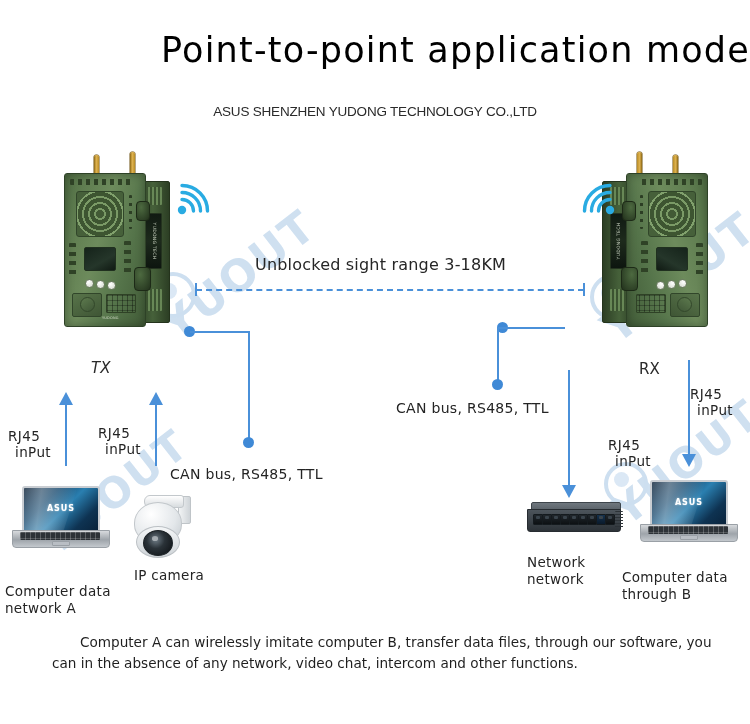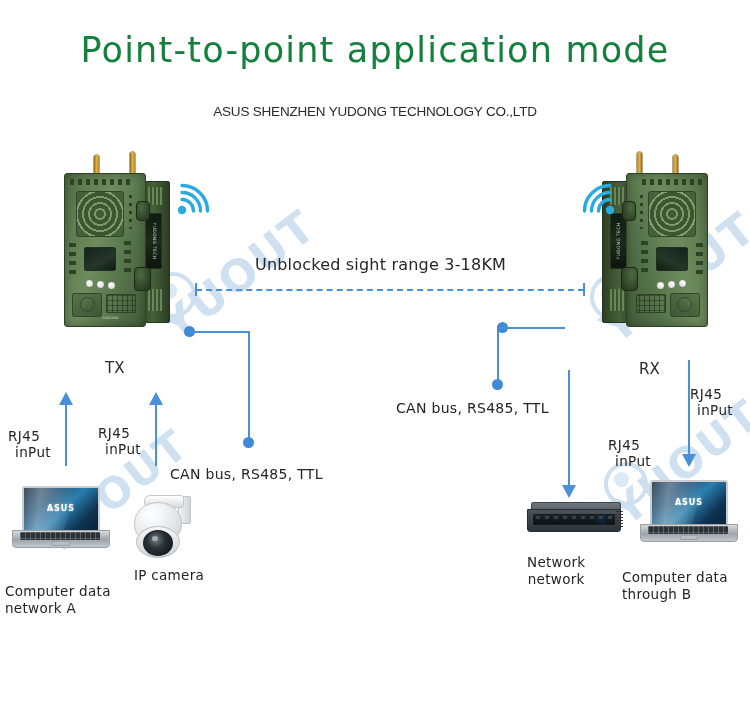--- a/index.html
+++ b/index.html
@@ -17,25 +17,25 @@
     width: 750px;
     height: 724px;
     background: #ffffff;
     overflow: hidden;
   }
   .abs { position: absolute; }
 
   
   #page-title {
     left: 0; right: 0; top: 30px;
-    text-align: center;
+    text-align: right;
     font-size: 35px;
     font-weight: 400;
     letter-spacing: 1.2px;
-    color: #15803d;
+    color: #000000;
     font-family: "DejaVu Sans", sans-serif;
     white-space: nowrap;
   }
   #page-subtitle {
     left: 0; right: 0; top: 104px;
     text-align: center;
     font-size: 13.5px;
     letter-spacing: -0.2px;
     color: #2a2a2a;
     font-family: "Liberation Sans", sans-serif;
@@ -456,21 +456,21 @@
     </div>
   </div>
 
   <svg class="wifi" style="left:176px; top:183px;" width="40" height="38" viewBox="0 0 40 38">
     <circle cx="6" cy="27" r="4.2" fill="#29abe2"></circle>
     <path d="M6 16.5 A11.5 11.5 0 0 1 17.5 28" fill="none" stroke="#29abe2" stroke-width="3.4" stroke-linecap="round"></path>
     <path d="M6 9.5 A18.5 18.5 0 0 1 24.5 28" fill="none" stroke="#29abe2" stroke-width="3.4" stroke-linecap="round"></path>
     <path d="M6 2.5 A25.5 25.5 0 0 1 31.5 28" fill="none" stroke="#29abe2" stroke-width="3.4" stroke-linecap="round"></path>
   </svg>
 
-  <div class="dev-label" style="left:105px; top:359px;">TX</div>
+  <div class="dev-label" style="left:91px; top:359px;font-style:italic;">TX</div>
 
   <div class="abs radio" style="left:592px; top:155px; transform: scaleX(-1);">
     <div class="wrap">
       <div class="ant" style="left:32px; top:0px;"></div>
       <div class="ant" style="left:68px; top:-3px;"></div>
 
       <div class="body-side" style="left:79px; top:26px; width:27px; height:140px;"></div>
       <div class="fins" style="left:84px; top:32px; width:16px; height:18px;"></div>
       <div class="fins" style="left:84px; top:134px; width:16px; height:22px;"></div>
       <div class="brandplate" style="left:83px; top:58px; width:15px; height:54px;">
@@ -587,32 +587,33 @@
     <div class="sw-port" style="left:15px; top:12px;"></div>
     <div class="sw-port" style="left:24px; top:12px;"></div>
     <div class="sw-port" style="left:33px; top:12px;"></div>
     <div class="sw-port" style="left:42px; top:12px;"></div>
     <div class="sw-port" style="left:51px; top:12px;"></div>
     <div class="sw-port" style="left:60px; top:12px;"></div>
     <div class="sw-port blue" style="left:69px; top:12px;"></div>
     <div class="sw-port" style="left:78px; top:12px;"></div>
     <div class="sw-vent" style="left:88px; top:9px; width:8px; height:18px;"></div>
   </div>
-  <div class="cap-label" style="left:527px; top:554px;text-align:center;">
+  <div class="cap-label" style="left:527px; top:554px;">
     <div>Network</div>
     <div>network</div>
   </div>
 
   <div class="laptop" style="left:640px; top:480px; width:96px; height:62px;">
     <div class="lt-screen" style="left:10px; top:0px; width:74px; height:44px;">
       <span class="lt-logo">ASUS</span>
     </div>
     <div class="lt-base" style="left:0px; top:44px; width:96px; height:16px;"></div>
     <div class="lt-keys" style="left:8px; top:46px; width:80px; height:8px;"></div>
     <div class="lt-pad" style="left:40px; top:55px; width:16px; height:3px;"></div>
   </div>
   <div class="cap-label" style="left:622px; top:569px;">
     <div>Computer data</div>
     <div>through B</div>
   </div>
 
+  <div id="footer-note">Computer A can wirelessly imitate computer B, transfer data files, through our software, you can in the absence of any network, video chat, intercom and other functions.</div>
 
 </div>
 
 </body></html>

